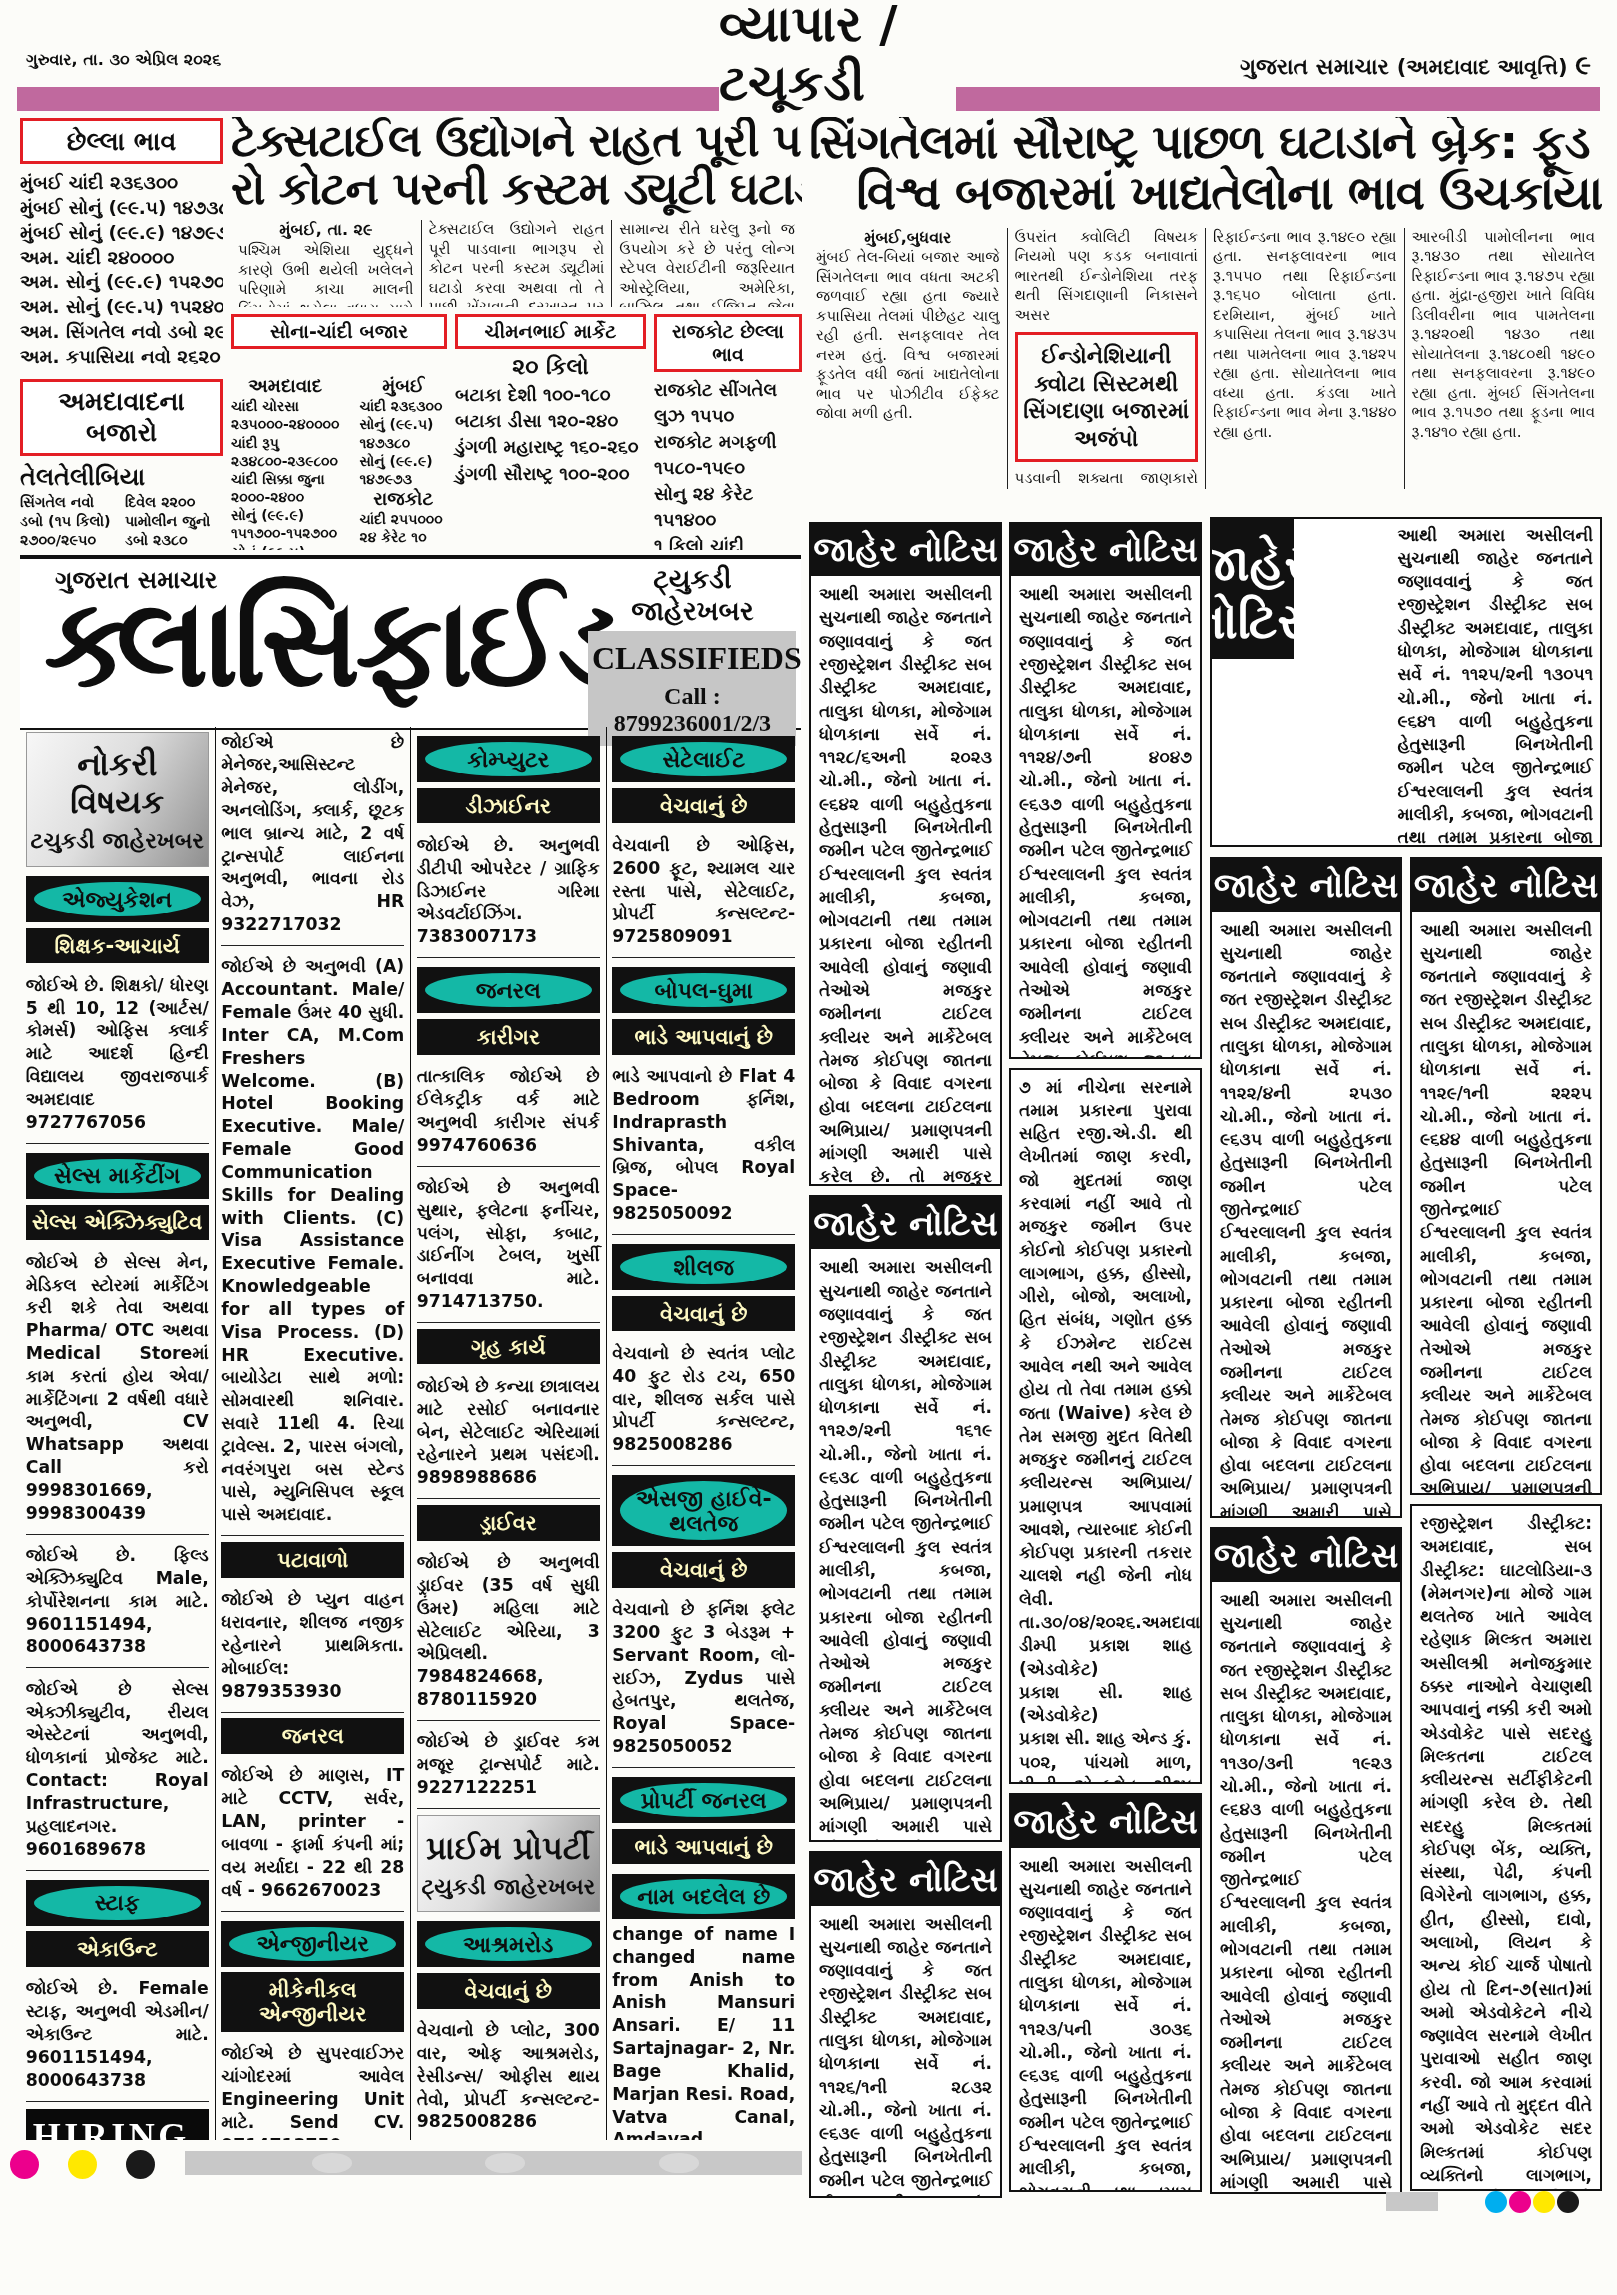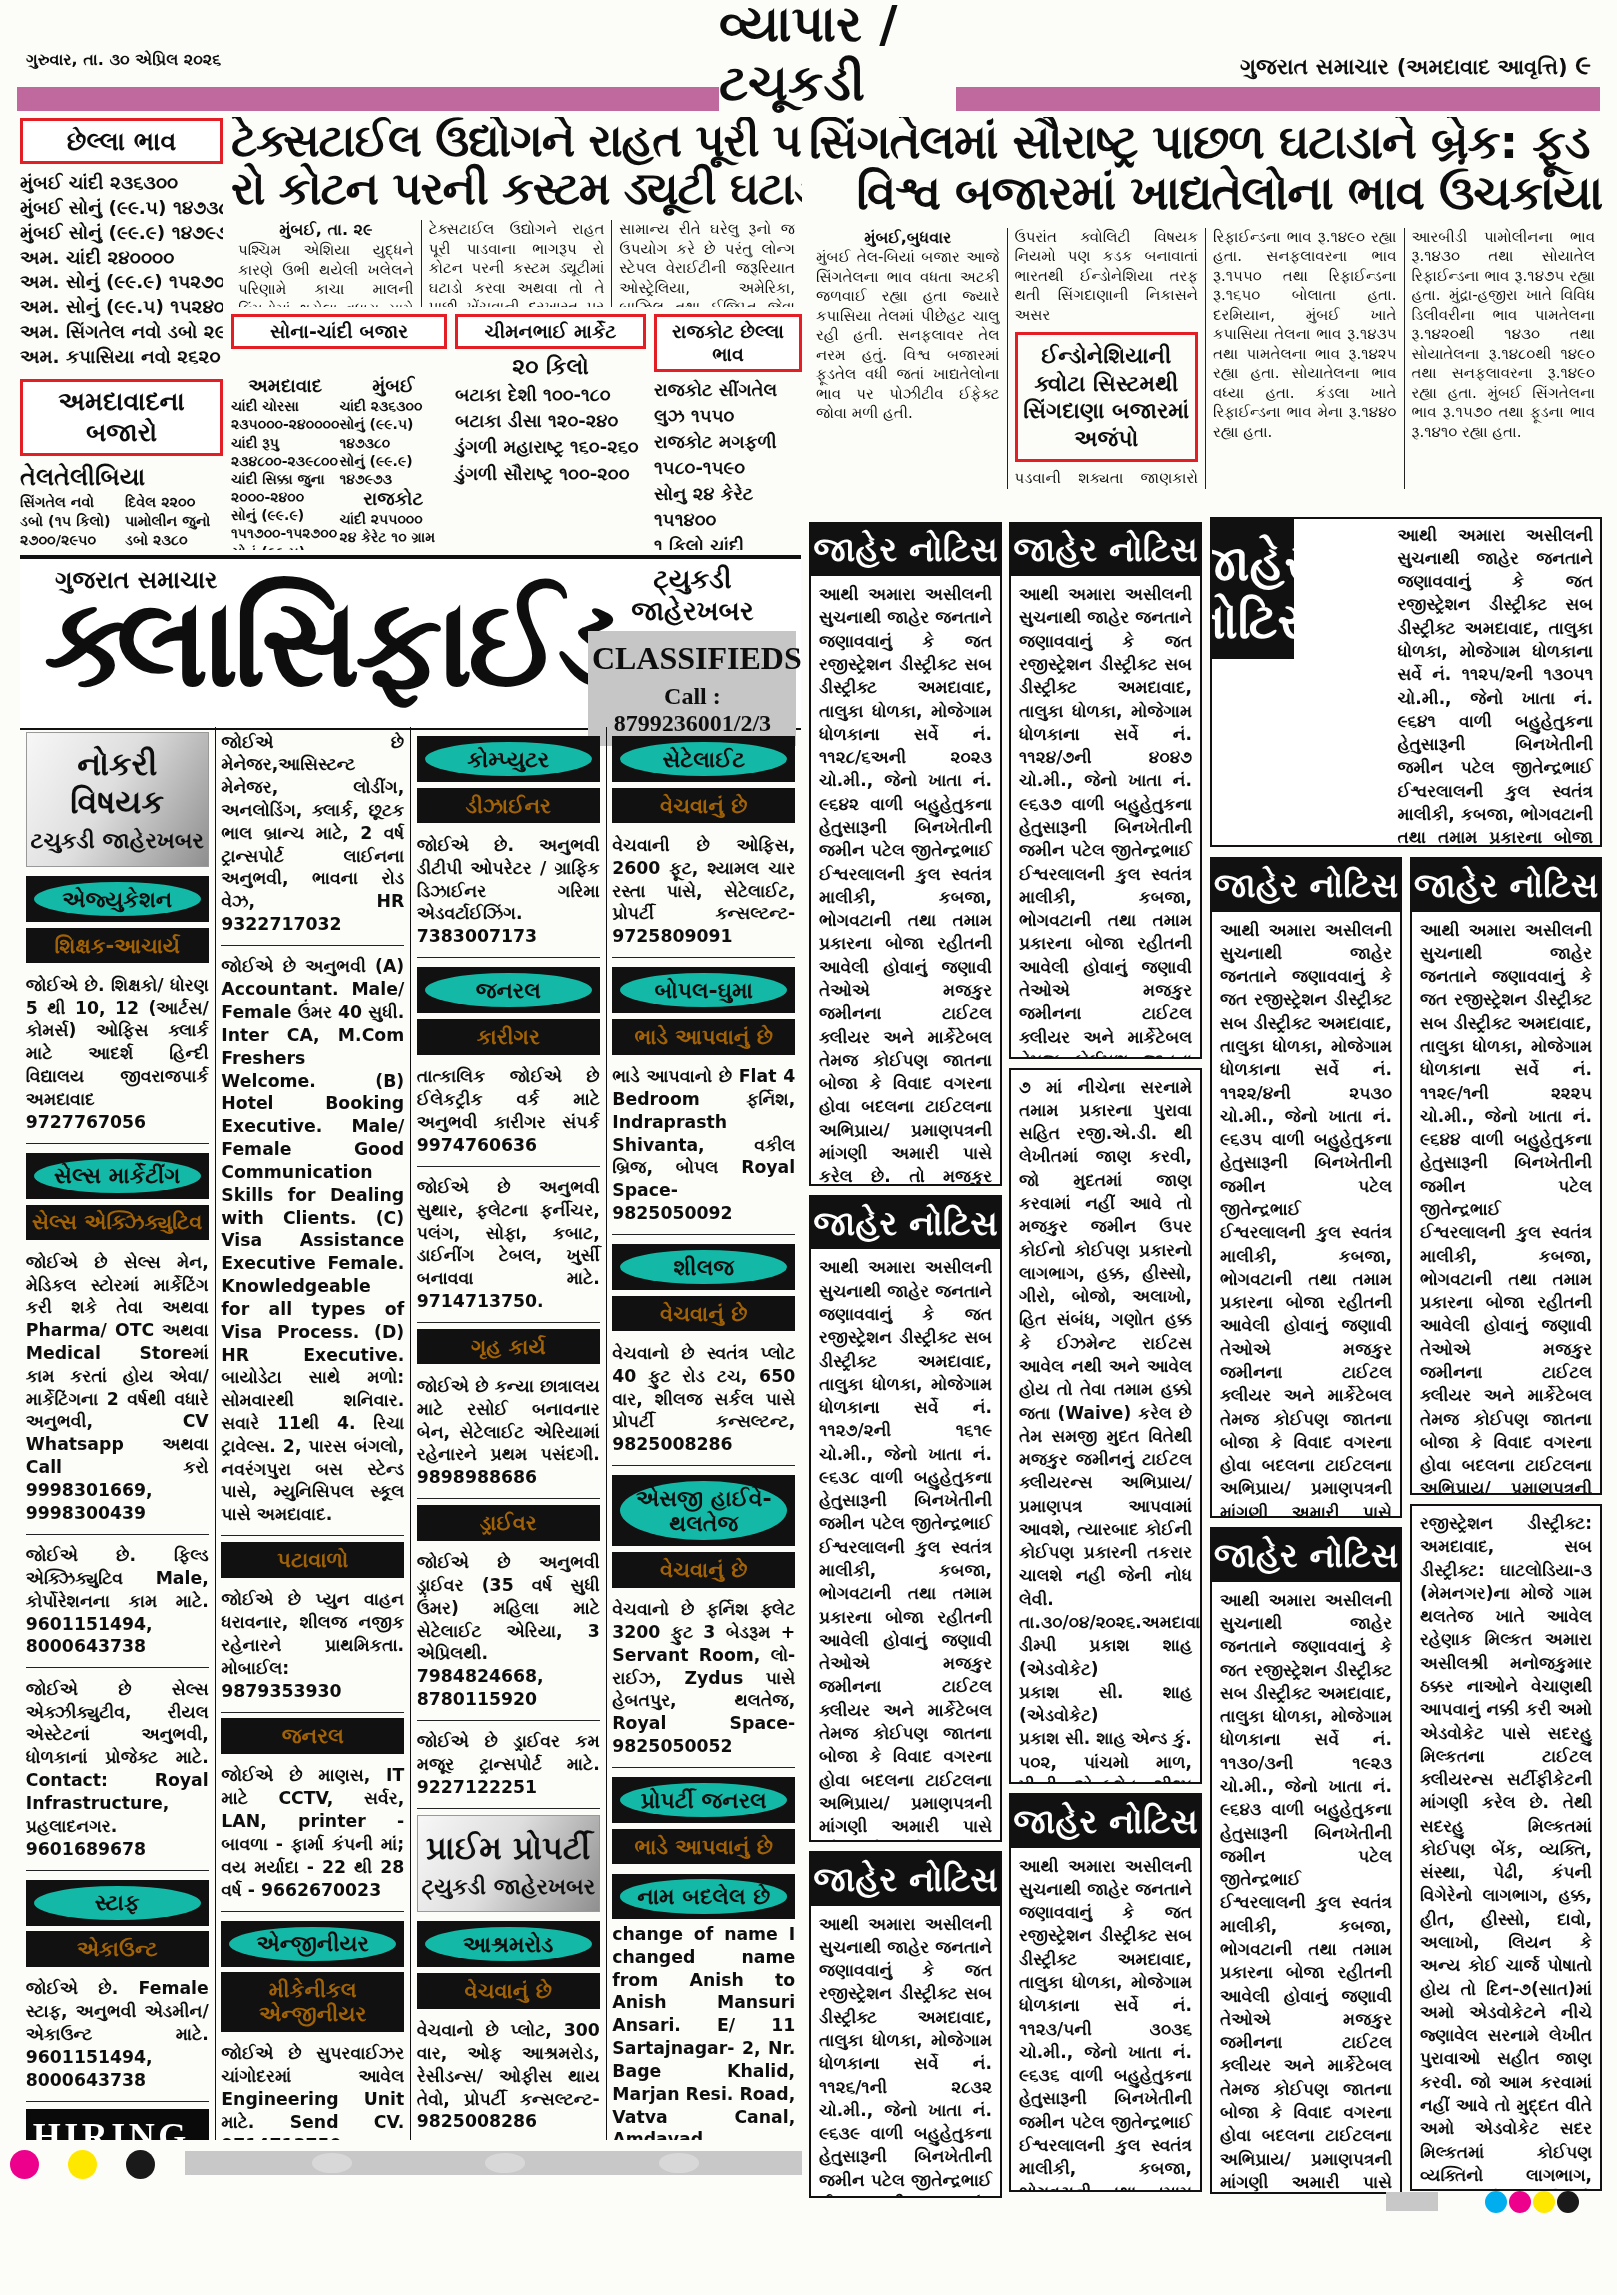--- a/index.html
+++ b/index.html
@@ -25,21 +25,21 @@
   
   .art-left{position:absolute;left:231px;top:117px;width:571px;height:433px;overflow:hidden;}
   .hl{font-size:45px;line-height:1.06;font-weight:900;letter-spacing:-1.2px;white-space:nowrap;}
   .body-row{display:flex;margin-top:8px;height:87px;overflow:hidden;}
   .bcol{flex:1;font-size:15px;line-height:1.3;text-align:justify;padding:0 7px;}
   .bcol+.bcol{border-left:1.2px solid #222;}
   .dateline{font-weight:900;text-align:center;font-size:16px;}
   .boxes-row{display:flex;gap:8px;margin-top:7px;height:247px;overflow:hidden;}
   .mini-red .red-title{font-size:19px;padding:2.9px 1.2px;margin-bottom:4.6px;}
   .gs-box{width:216px;}
-  .gs-cols{display:flex;gap:0;margin-top:26px;}
+  .gs-cols{display:flex;gap:20px;margin-top:26px;}
   .gs-cols>div{flex:1;}
   .gs-h{font-weight:900;font-size:18.5px;text-align:center;}
   .gs-i{font-size:14px;font-weight:700;line-height:1.3;}
   .cm-box{width:191px;}
   .cm-sub{font-size:22px;font-weight:700;text-align:center;margin:1.2px 0 3.5px;}
   .li-item{font-size:18px;font-weight:700;line-height:1.45;}
   .rj-box{flex:1;}
   
   .art-right{position:absolute;left:809px;top:117px;width:793px;height:397px;overflow:hidden;}
   .hl2{font-size:47px;line-height:1.08;font-weight:900;letter-spacing:-1.2px;white-space:nowrap;}
@@ -57,21 +57,21 @@
   
   .cls-cols{position:absolute;left:20px;top:727px;width:781px;height:1413px;display:flex;overflow:hidden;}
   .ccol{flex:1;padding:0 5.8px;overflow:hidden;}
   .ccol+.ccol{border-left:1.7px solid #111;}
   .brand-box{background:linear-gradient(120deg,#f7f7f7 0%,#dedede 45%,#8f8f8f 100%);border:1.2px solid #999;
         text-align:center;padding:12.7px 3.5px;margin:4.6px 0 9.2px;}
   .bb1{font-size:32px;font-weight:900;}
   .bb2{font-size:22px;font-weight:800;margin-top:7px;}
   .sec-oval{background:#111;padding:5.8px 8px;margin:9.2px 0 0;}
   .sec-oval .in{display:block;background:#14b8a6;border-radius:50%;text-align:center;font-size:22px;font-weight:900;padding:4.6px 0;}
-  .sec-bar{background:#111;color:#a16207;text-align:center;font-size:21px;font-weight:900;padding:5.8px 0;margin:5.8px 0 7px;}
+  .sec-bar{background:#111;color:#fef9c3;text-align:center;font-size:21px;font-weight:900;padding:5.8px 0;margin:5.8px 0 7px;}
   .ad{font-size:17.3px;line-height:1.32;text-align:justify;padding:3.5px 0 9.2px;margin-bottom:5.8px;border-bottom:1.7px solid #222;font-weight:600;}
   
   .hiring{background:#0a0a0a;color:#fff;padding:5.8px 7px;margin:7px 0 10.4px;}
   .h-title{font-size:36px;font-weight:900;letter-spacing:3.5px;}
   
   .notices{position:absolute;left:809px;top:517px;width:793px;height:1681px;overflow:hidden;}
   .ncol{position:absolute;}
   .notice{border:2.9px solid #111;background:#fff;margin-bottom:9.2px;padding:5.8px 8px;overflow:hidden;box-sizing:border-box;}
   .notice-h{background:#111;color:#fff;text-align:center;font-size:34px;font-weight:900;padding:5.8px 0;margin:-5.8px -8px 7px;}
   .notice-b{font-size:17px;line-height:1.37;text-align:justify;white-space:pre-line;font-weight:600;}

